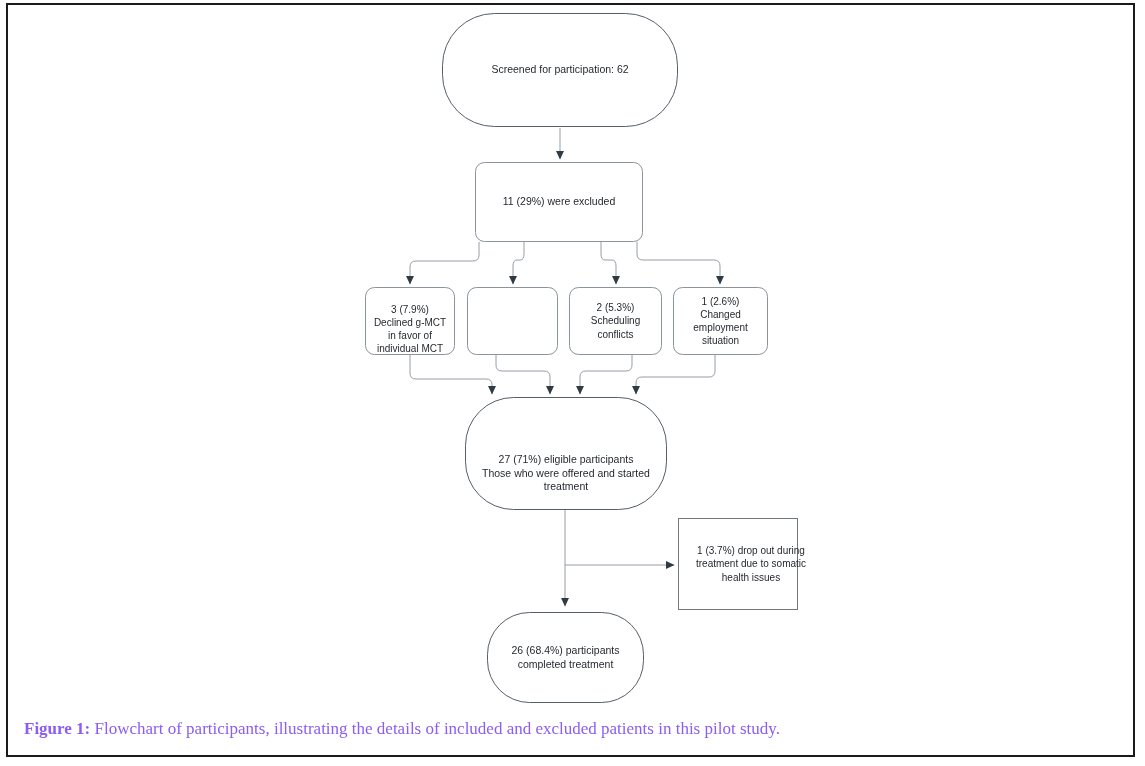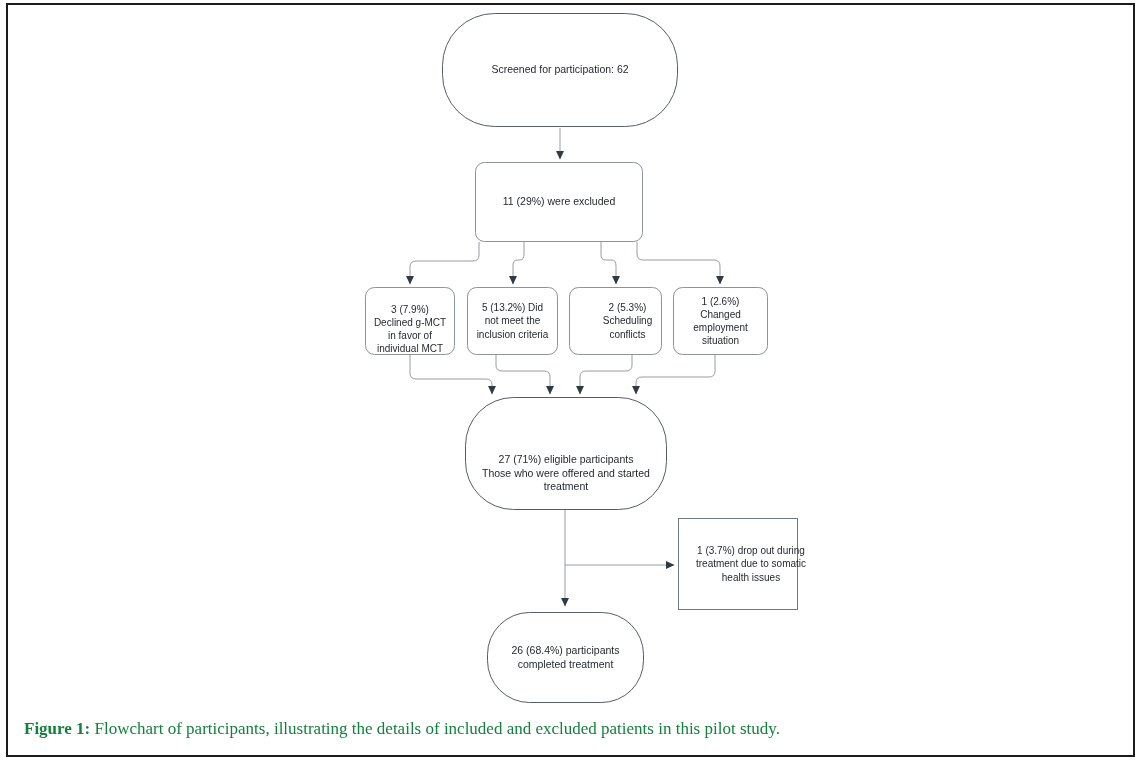--- a/index.html
+++ b/index.html
@@ -37,21 +37,21 @@
   }
   .lbl-md { font-size: 10.5px; }
   .lbl-sm { font-size: 10px; }
   .caption {
     position: absolute;
     left: 24px;
     top: 719px;
     width: 1000px;
     font-family: "Liberation Serif", serif;
     font-size: 17px;
-    color: #15803d;
+    color: #8b5cf6;
   }
   .caption .cap-label { font-weight: bold; }
 </style>
 </head>
 <body>
 
 <div class="screen">
   <div class="page-border"></div>
 
   <svg class="flow" width="1145" height="766" viewBox="0 0 1145 766">
@@ -83,24 +83,21 @@
     <rect class="sbox" x="678.5" y="518.5" width="119" height="91"></rect>
     <rect class="stadium" x="487.5" y="612.5" width="156" height="90" rx="42"></rect>
   </svg>
 
   <div class="lbl lbl-md" style="left:442px; top:13px;  width:236px; height:114px;">Screened for participation: 62</div>
   <div class="lbl lbl-md" style="left:475px; top:162px; width:168px; height:80px;">11 (29%) were excluded</div>
   <div class="lbl lbl-sm" style="left:365px; top:287px; width:90px;  height:84px;">3 (7.9%)
 Declined g-MCT
 in favor of
 individual MCT</div>
-  <div class="lbl lbl-sm" style="left:467px; top:287px; width:91px;  height:68px;">5 (13.2%) Did
-not meet the
-inclusion criteria</div>
-  <div class="lbl lbl-sm" style="left:581px; top:287px; width:93px;  height:68px;">2 (5.3%)
+  <div class="lbl lbl-sm" style="left:569px; top:287px; width:93px;  height:68px;">2 (5.3%)
 Scheduling
 conflicts</div>
   <div class="lbl lbl-sm" style="left:673px; top:287px; width:95px;  height:68px;">1 (2.6%)
 Changed
 employment
 situation</div>
   <div class="lbl lbl-md" style="left:465px; top:417px; width:202px; height:113px;">27 (71%) eligible participants
 Those who were offered and started
 treatment</div>
   <div class="lbl lbl-sm" style="left:678px; top:518px; width:120px; height:92px;margin-left:13px;">1 (3.7%) drop out during

